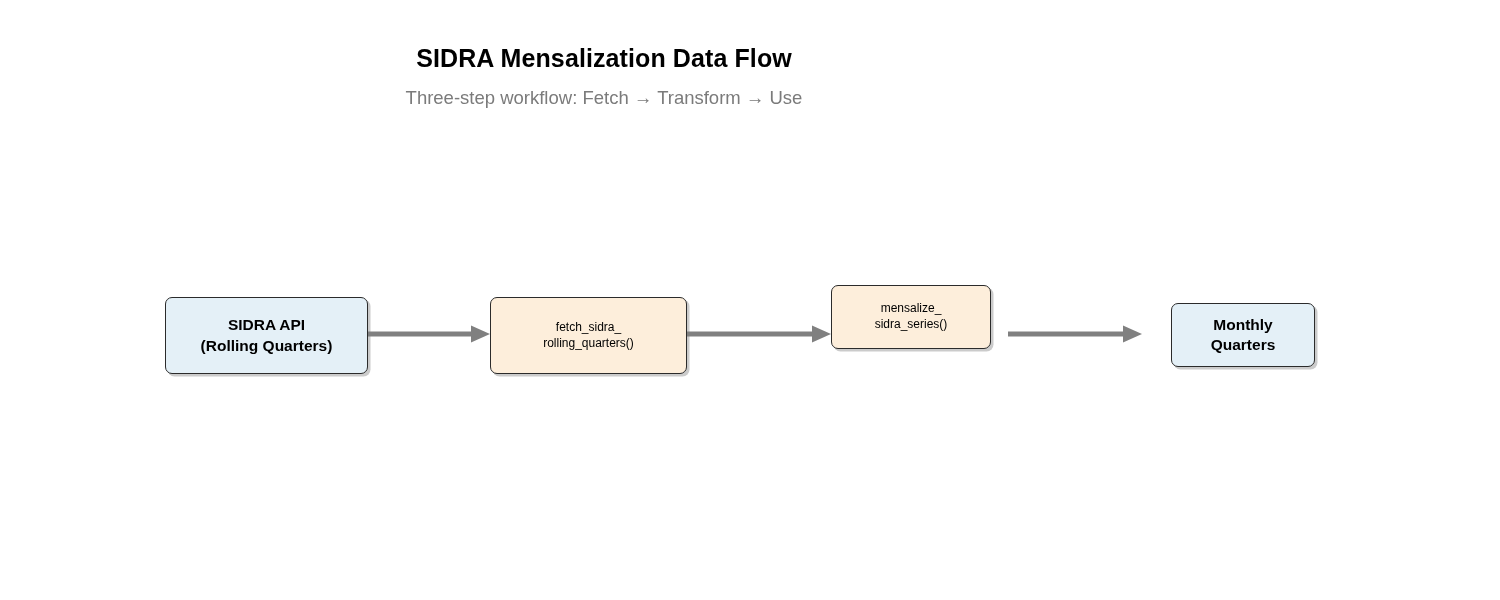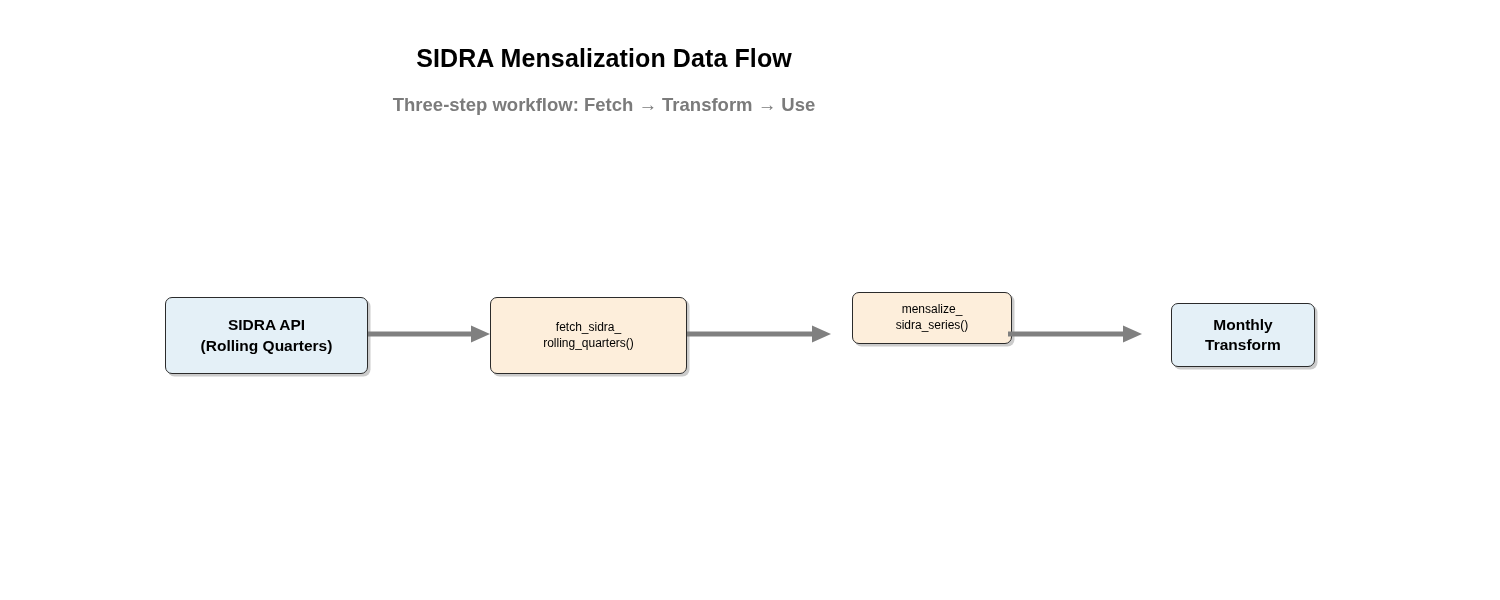--- a/index.html
+++ b/index.html
@@ -27,24 +27,24 @@
   #diagram-title {
     margin: 0;
     padding-top: 46px;
     font-size: 25px;
     font-weight: bold;
     color: #000000;
     letter-spacing: 0.1px;
     line-height: 1.0;
   }
   #diagram-subtitle {
-    margin: 11px;
+    margin: 4px;
     padding-top: 14px;
     font-size: 18.5px;
-    font-weight: bold;
+    font-weight: normal;
     color: #7b7b7b;
     line-height: 1.0;
   }
 
   
   #flow-canvas {
     position: absolute;
     left: 0;
     top: 0;
     width: 1500px;
@@ -124,30 +124,30 @@
     <span class="node-line">rolling_quarters()</span>
   </div>
 
   <div class="flow-arrow" style="left:687px; top:322px; width:144px;">
     <svg width="144" height="24" viewBox="0 0 144 24">
       <line x1="0" y1="12" x2="127" y2="12" stroke="#808080" stroke-width="5"></line>
       <polygon points="125,3.5 144,12 125,20.5" fill="#808080"></polygon>
     </svg>
   </div>
 
-  <div class="flow-node node-func" style="left:831px; top:292px; width:160px; height:52px;margin-left:21px;">
+  <div class="flow-node node-func" style="left:831px; top:285px; width:160px; height:64px;">
     <span class="node-line">mensalize_</span>
     <span class="node-line">sidra_series()</span>
   </div>
 
   <div class="flow-arrow" style="left:1008px; top:322px; width:134px;">
     <svg width="134" height="24" viewBox="0 0 134 24">
       <line x1="0" y1="12" x2="117" y2="12" stroke="#808080" stroke-width="5"></line>
       <polygon points="115,3.5 134,12 115,20.5" fill="#808080"></polygon>
     </svg>
   </div>
 
   <div class="flow-node node-output" style="left:1171px; top:303px; width:144px; height:64px;">
     <span class="node-line">Monthly</span>
-    <span class="node-line">Transform</span>
+    <span class="node-line">Quarters</span>
   </div>
 
 </div>
 
 </body></html>

